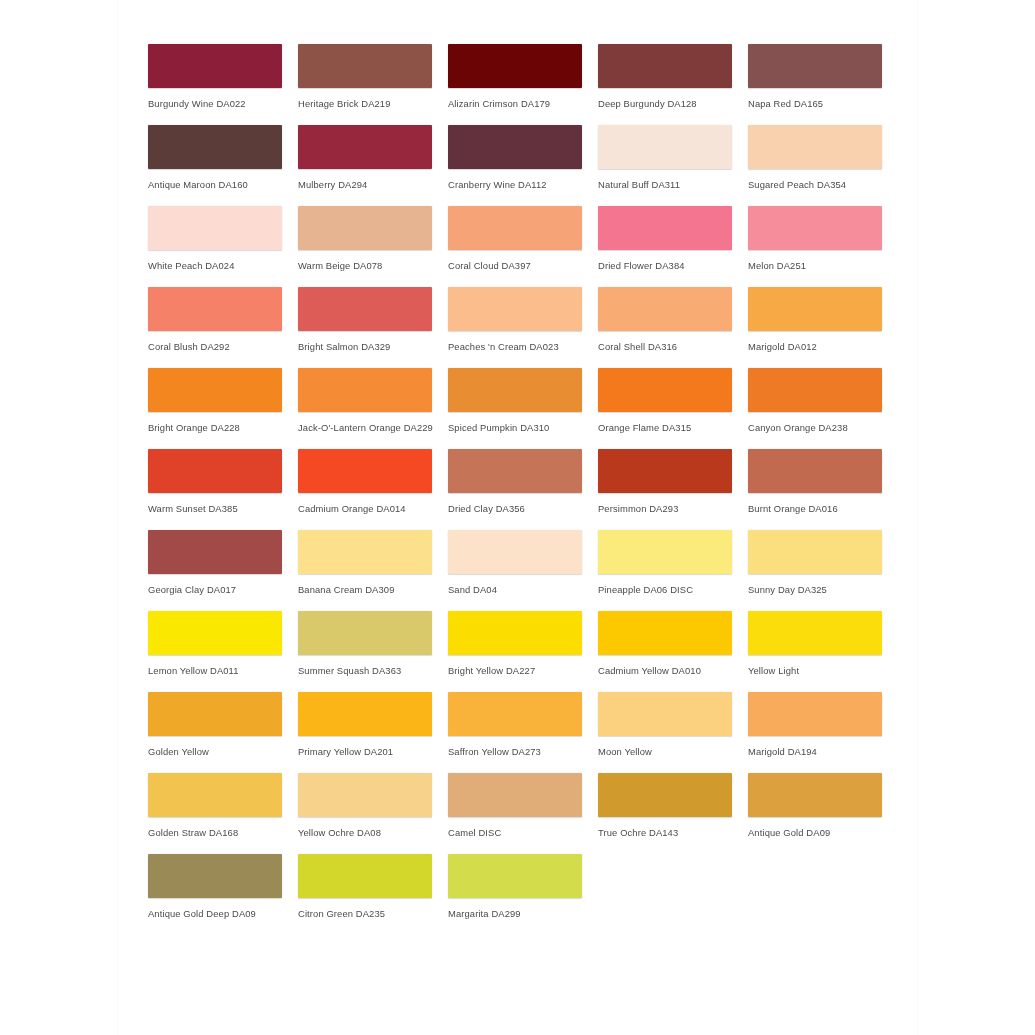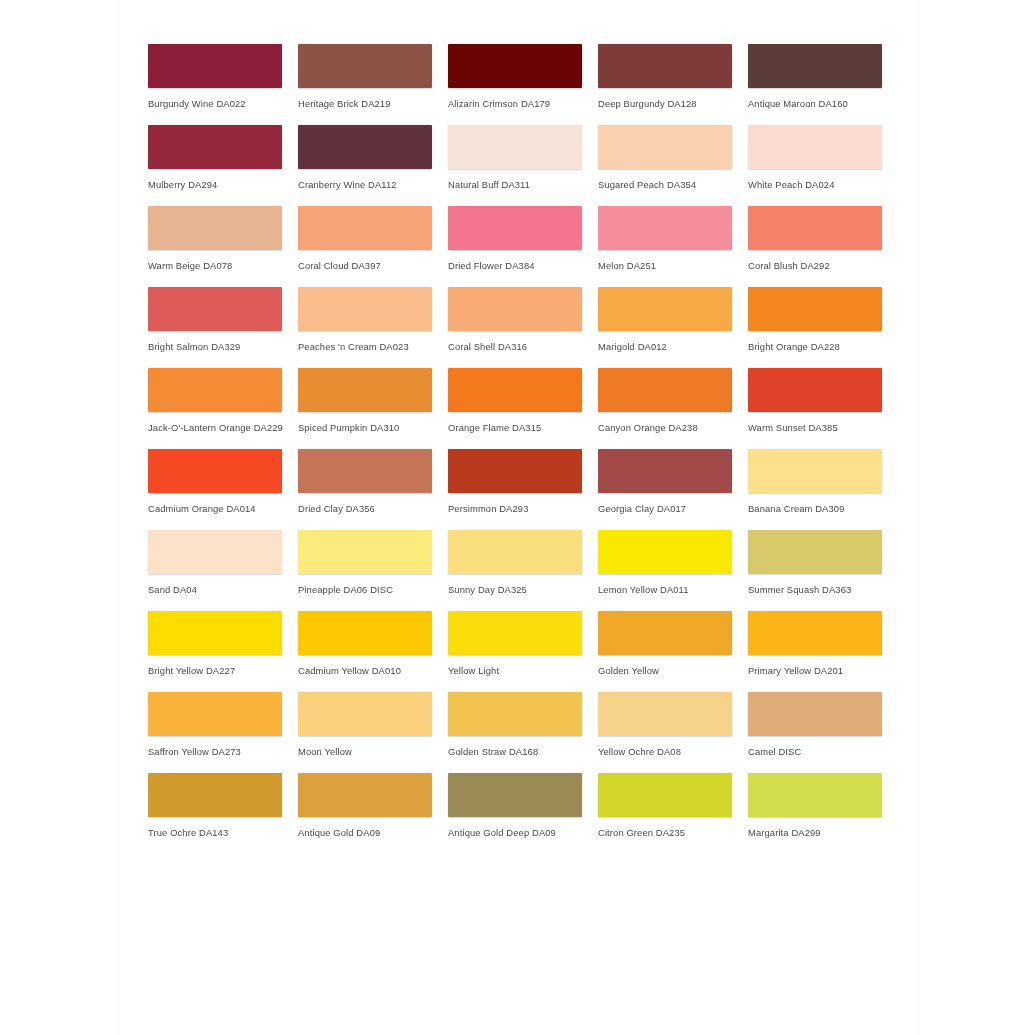--- a/index.html
+++ b/index.html
@@ -70,20 +70,24 @@
       </div>
       <div class="swatch-cell">
         <div class="swatch-chip" style="background-color: rgb(107, 4, 4);"></div>
         <div class="swatch-label">Alizarin Crimson DA179</div>
       </div>
       <div class="swatch-cell">
         <div class="swatch-chip" style="background-color: rgb(126, 59, 57);"></div>
         <div class="swatch-label">Deep Burgundy DA128</div>
       </div>
       <div class="swatch-cell">
+        <div class="swatch-chip" style="background-color: rgb(132, 80, 80);"></div>
+        <div class="swatch-label">Napa Red DA165</div>
+      </div>
+      <div class="swatch-cell">
         <div class="swatch-chip" style="background-color: rgb(92, 60, 57);"></div>
         <div class="swatch-label">Antique Maroon DA160</div>
       </div>
       <div class="swatch-cell">
         <div class="swatch-chip" style="background-color: rgb(150, 39, 60);"></div>
         <div class="swatch-label">Mulberry DA294</div>
       </div>
       <div class="swatch-cell">
         <div class="swatch-chip" style="background-color: rgb(99, 48, 62);"></div>
         <div class="swatch-label">Cranberry Wine DA112</div>
@@ -166,20 +170,24 @@
       </div>
       <div class="swatch-cell">
         <div class="swatch-chip" style="background-color: rgb(197, 116, 88);"></div>
         <div class="swatch-label">Dried Clay DA356</div>
       </div>
       <div class="swatch-cell">
         <div class="swatch-chip" style="background-color: rgb(184, 57, 27);"></div>
         <div class="swatch-label">Persimmon DA293</div>
       </div>
       <div class="swatch-cell">
+        <div class="swatch-chip" style="background-color: rgb(194, 106, 80);"></div>
+        <div class="swatch-label">Burnt Orange DA016</div>
+      </div>
+      <div class="swatch-cell">
         <div class="swatch-chip" style="background-color: rgb(161, 74, 72);"></div>
         <div class="swatch-label">Georgia Clay DA017</div>
       </div>
       <div class="swatch-cell">
         <div class="swatch-chip" style="background-color: rgb(252, 224, 140);"></div>
         <div class="swatch-label">Banana Cream DA309</div>
       </div>
       <div class="swatch-cell">
         <div class="swatch-chip" style="background-color: rgb(251, 226, 200);"></div>
         <div class="swatch-label">Sand DA04</div>
@@ -220,20 +228,24 @@
         <div class="swatch-chip" style="background-color: rgb(251, 181, 22);"></div>
         <div class="swatch-label">Primary Yellow  DA201</div>
       </div>
       <div class="swatch-cell">
         <div class="swatch-chip" style="background-color: rgb(249, 178, 58);"></div>
         <div class="swatch-label">Saffron Yellow DA273</div>
       </div>
       <div class="swatch-cell">
         <div class="swatch-chip" style="background-color: rgb(251, 208, 127);"></div>
         <div class="swatch-label">Moon Yellow</div>
+      </div>
+      <div class="swatch-cell">
+        <div class="swatch-chip" style="background-color: rgb(248, 172, 91);"></div>
+        <div class="swatch-label">Marigold DA194</div>
       </div>
       <div class="swatch-cell">
         <div class="swatch-chip" style="background-color: rgb(243, 195, 79);"></div>
         <div class="swatch-label">Golden Straw DA168</div>
       </div>
       <div class="swatch-cell">
         <div class="swatch-chip" style="background-color: rgb(246, 210, 138);"></div>
         <div class="swatch-label">Yellow Ochre DA08</div>
       </div>
       <div class="swatch-cell">

